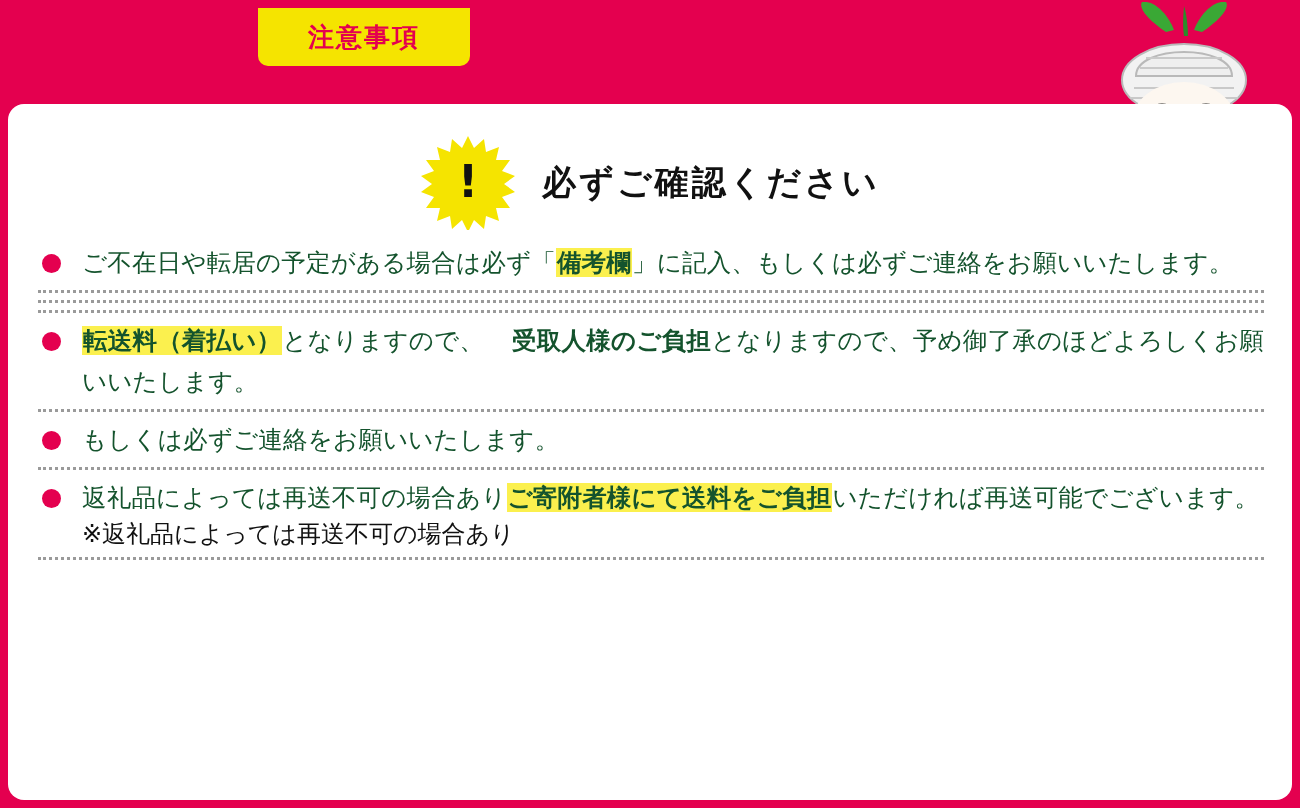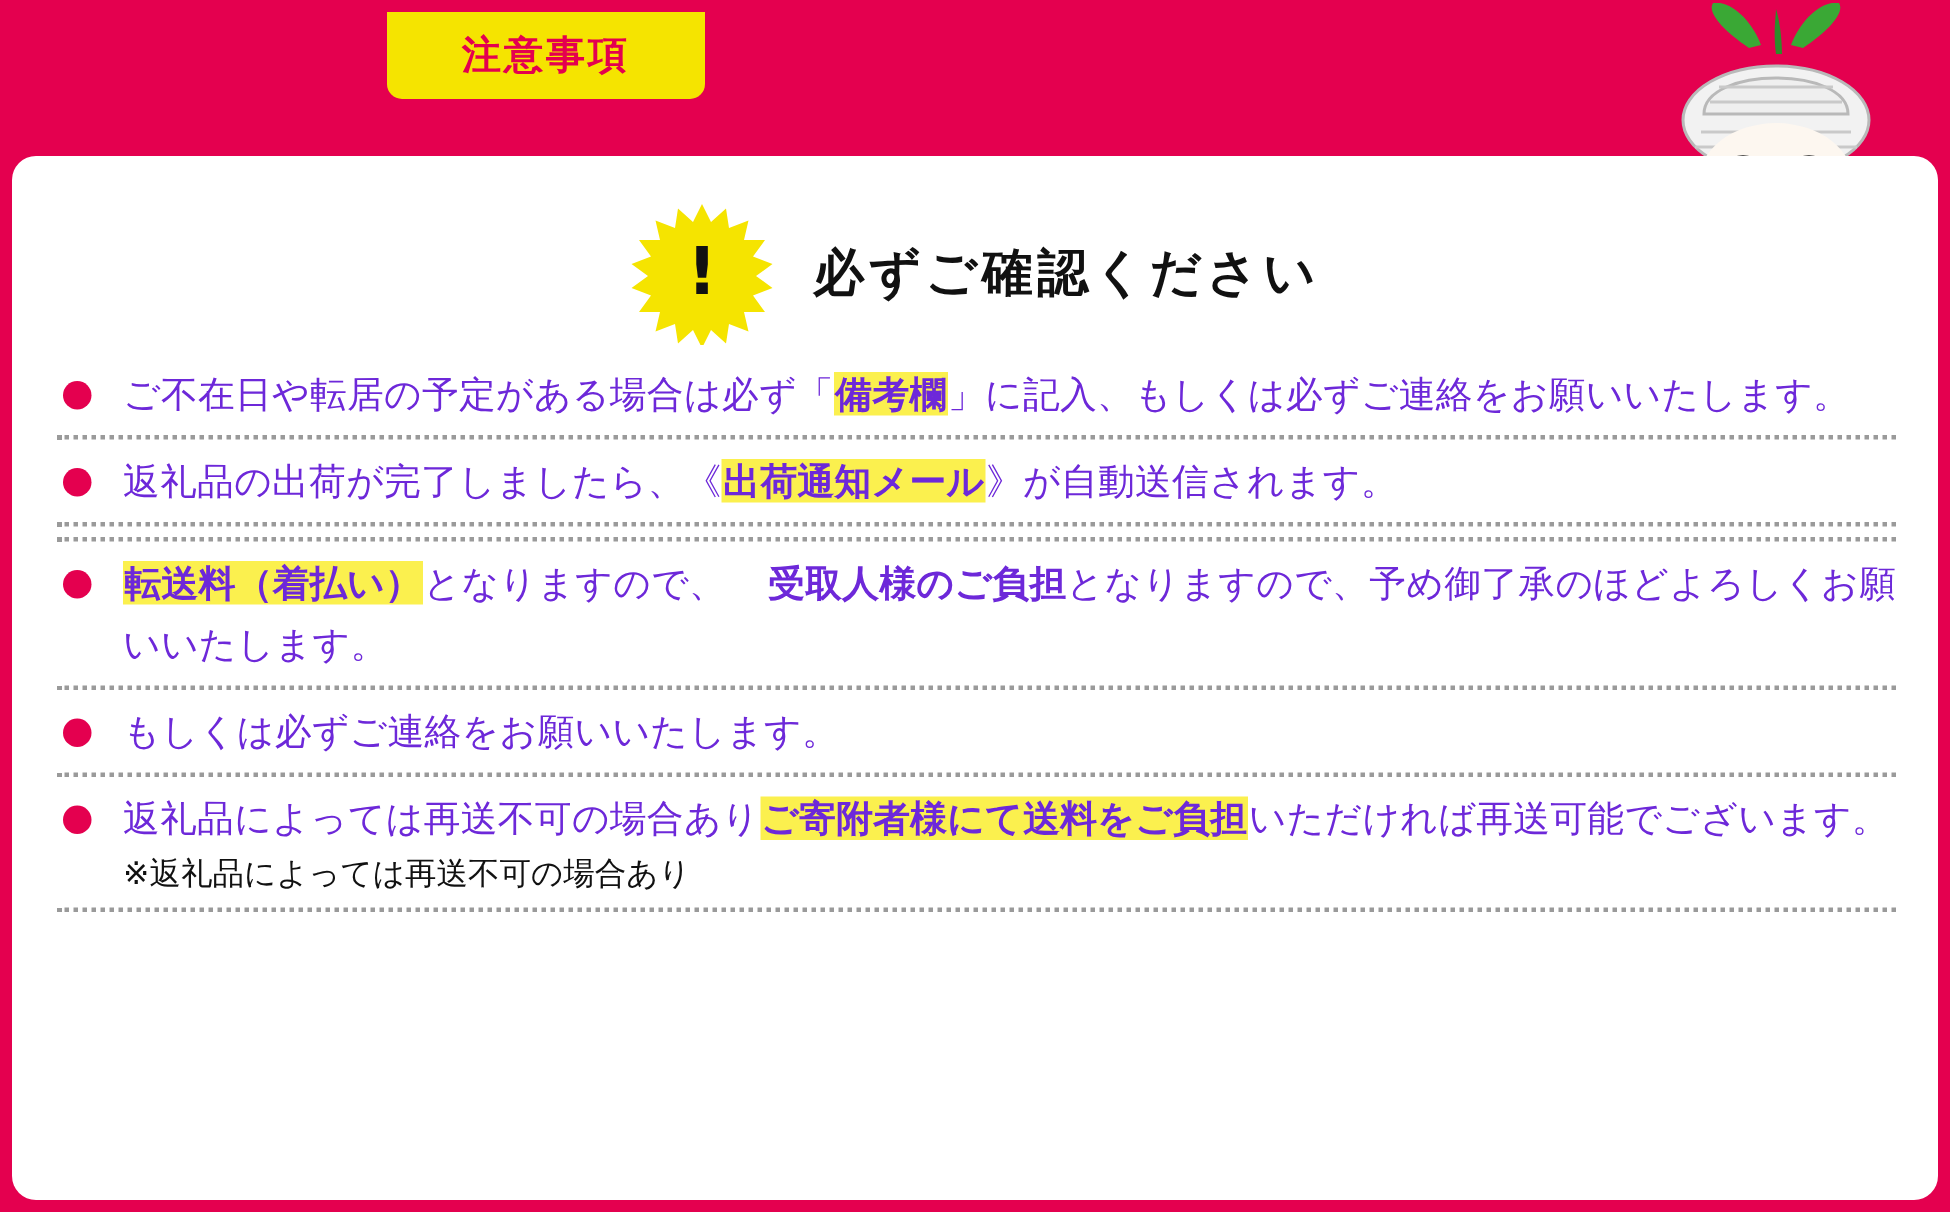--- a/index.html
+++ b/index.html
@@ -127,26 +127,26 @@
   }
 
   .notice-item {
     position: relative;
     padding: 0 0 0 44px;
     box-sizing: border-box;
   }
   .notice-line {
     font-size: 24.5px;
     line-height: 41px;
-    color: #6d28d9;
+    color: #14532d;
     letter-spacing: 0.2px;
     text-align: justify;
   }
   .notice-sub {
-    font-size: 21px;
+    font-size: 24px;
     line-height: 32px;
     color: #111111;
   }
   .bullet {
     position: absolute;
     left: 4px;
     top: 12px;
     width: 19px;
     height: 19px;
     border-radius: 50%;
@@ -234,24 +234,20 @@
       </div>
       <div class="confirm-title">必ずご確認ください</div>
     </div>
 
     <div class="notice-list" id="notice-list">
         <div class="notice-item">
           <span class="bullet"></span>
           <div class="notice-line"><span>ご不在日や転居の予定がある場合は必ず「</span><span class="mark">備考欄</span><span>」に記入、もしくは必ずご連絡をお願いいたします。</span></div>
         </div>
         <hr class="divider">
-        <div class="notice-item">
-          <span class="bullet"></span>
-          <div class="notice-line"><span>返礼品の出荷が完了しましたら、《</span><span class="mark">出荷通知メール</span><span>》が自動送信されます。</span></div>
-        </div>
         <hr class="divider">
         <hr class="divider">
         <div class="notice-item">
           <span class="bullet"></span>
           <div class="notice-line"><span class="mark">転送料（着払い）</span><span>となりますので、</span><span class="bold">受取人様のご負担</span><span>となりますので、予め御了承のほどよろしくお願いいたします。</span></div>
         </div>
         <hr class="divider">
         <div class="notice-item">
           <span class="bullet"></span>
           <div class="notice-line"><span>もしくは必ずご連絡をお願いいたします。</span></div>

